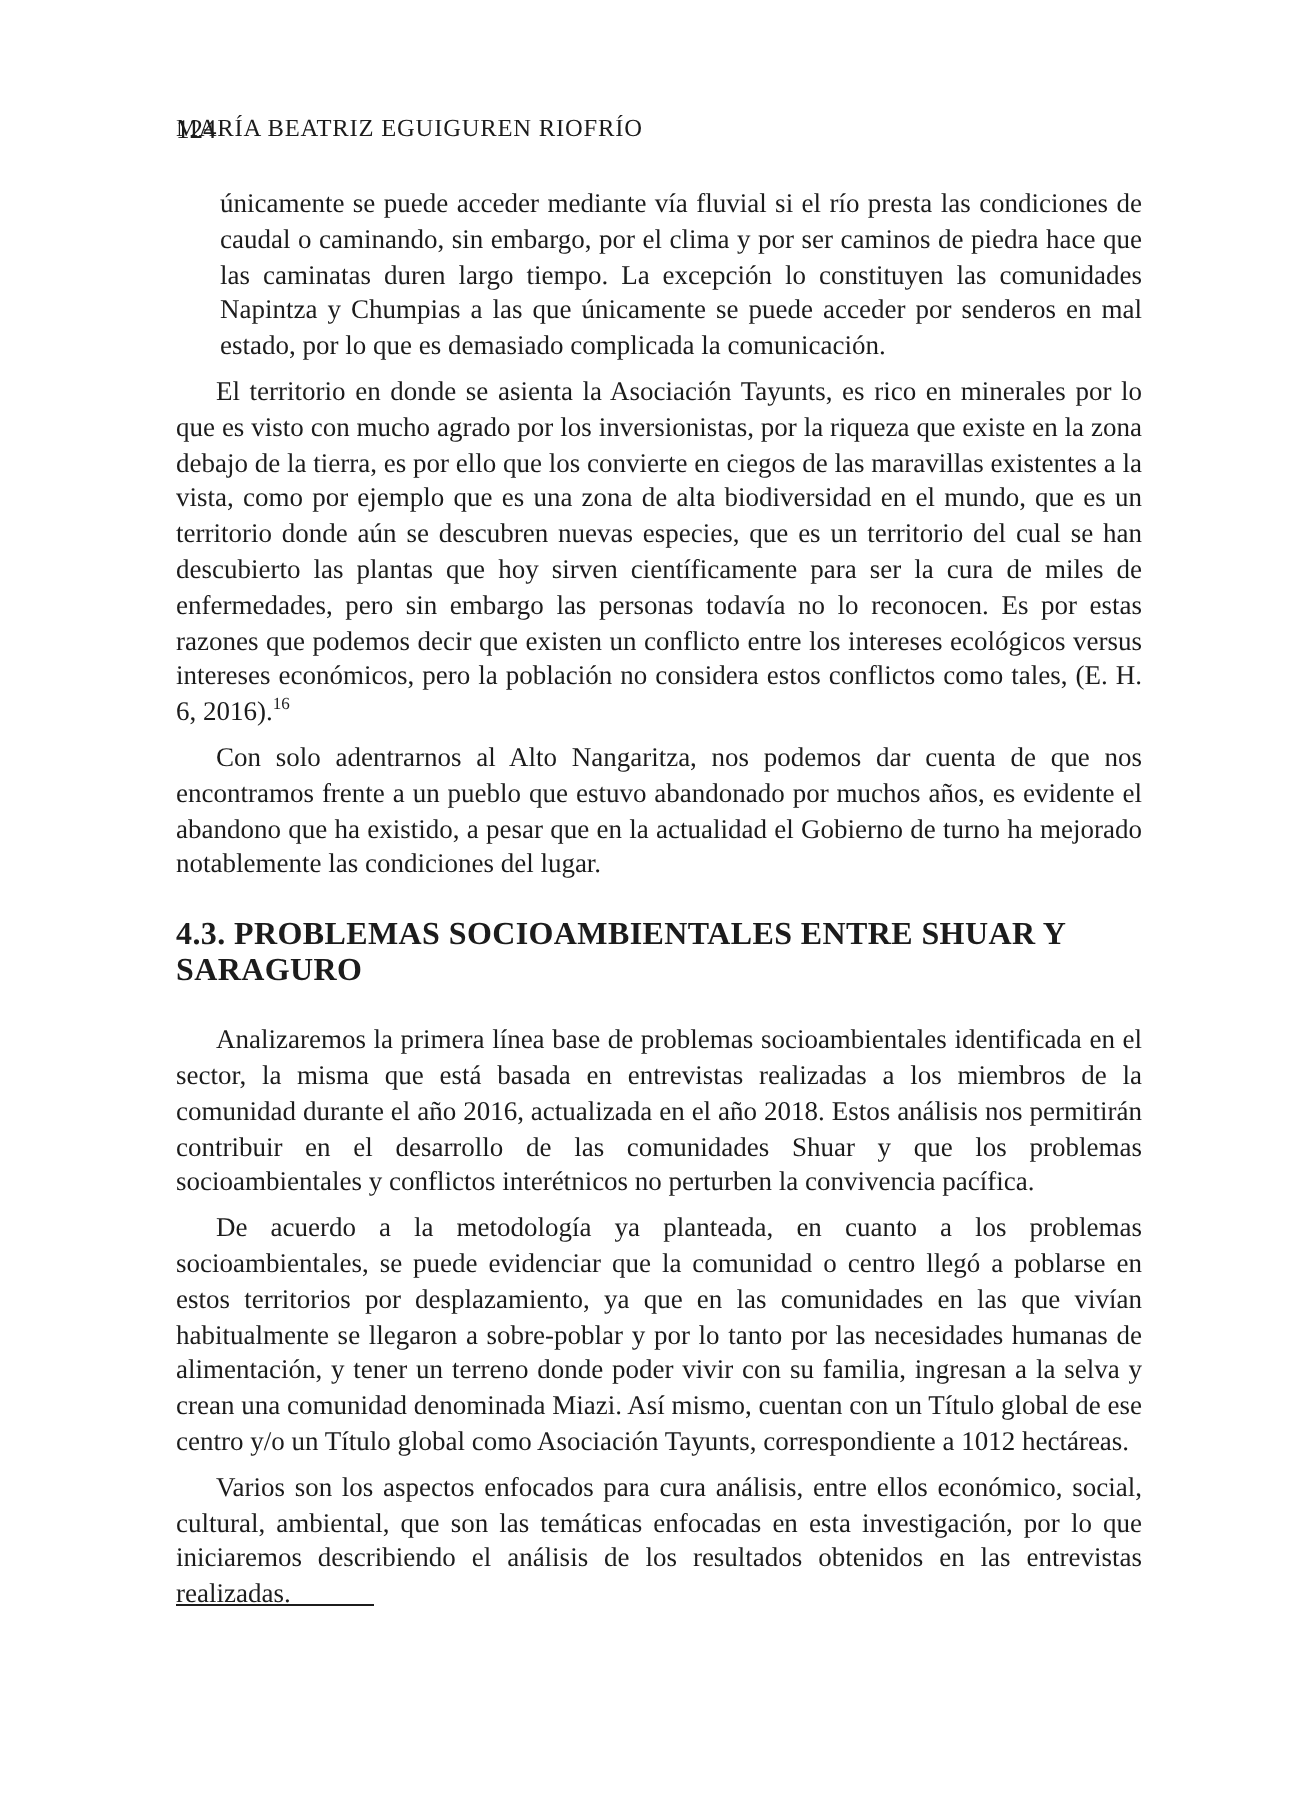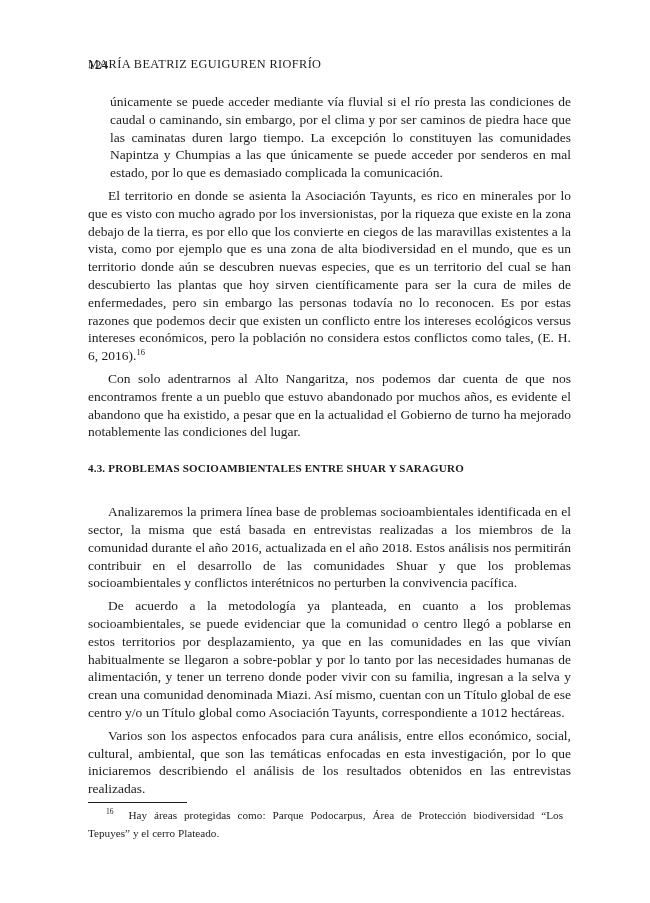--- a/index.html
+++ b/index.html
@@ -48,24 +48,24 @@
     margin-bottom: 5px;
     text-indent: 20px;
   }
   .para.noindent { text-indent: 0; margin-left: 22px; }
   .para sup {
     font-size: 8.5px;
     line-height: 0;
     vertical-align: super;
   }
   .section-heading {
-    font-size: 11px;
+    font-size: 16px;
     font-weight: bold;
     letter-spacing: 0.2px;
-    margin: 18px 0 26px 0;
+    margin: 18px 0 16px 0;
     text-align: left;
     text-indent: 0;
     line-height: 18px;
   }
   .footnote-block {
     position: absolute;
     left: 88px;
     right: 87px;
     top: 802px;
   }
@@ -112,16 +112,15 @@
     <p class="para"><span>Analizaremos la primera línea base de problemas socioambientales identificada en el sector, la misma que está basada en entrevistas realizadas a los miembros de la comunidad durante el año 2016, actualizada en el año 2018. Estos análisis nos permitirán contribuir en el desarrollo de las comunidades Shuar y que los problemas socioambientales y conflictos interétnicos no perturben la convivencia pacífica.</span></p>
 
     <p class="para"><span>De acuerdo a la metodología ya planteada, en cuanto a los problemas socioambientales, se puede evidenciar que la comunidad o centro llegó a poblarse en estos territorios por desplazamiento, ya que en las comunidades en las que vivían habitualmente se llegaron a sobre-poblar y por lo tanto por las necesidades humanas de alimentación, y tener un terreno donde poder vivir con su familia, ingresan a la selva y crean una comunidad denominada Miazi. Así mismo, cuentan con un Título global de ese centro y/o un Título global como Asociación Tayunts, correspondiente a 1012 hectáreas.</span></p>
 
     <p class="para"><span>Varios son los aspectos enfocados para cura análisis, entre ellos económico, social, cultural, ambiental, que son las temáticas enfocadas en esta investigación, por lo que iniciaremos describiendo el análisis de los resultados obtenidos en las entrevistas realizadas.</span></p>
 
   </main>
 
   <footer class="footnote-block">
     <hr class="footnote-rule">
-    <p class="footnote"><sup>16</sup><span>Hay áreas protegidas como: Parque Podocarpus, Área de Protección biodiversidad “Los Tepuyes” y el cerro Plateado.</span></p>
   </footer>
 
 </div>
 
 </body></html>

